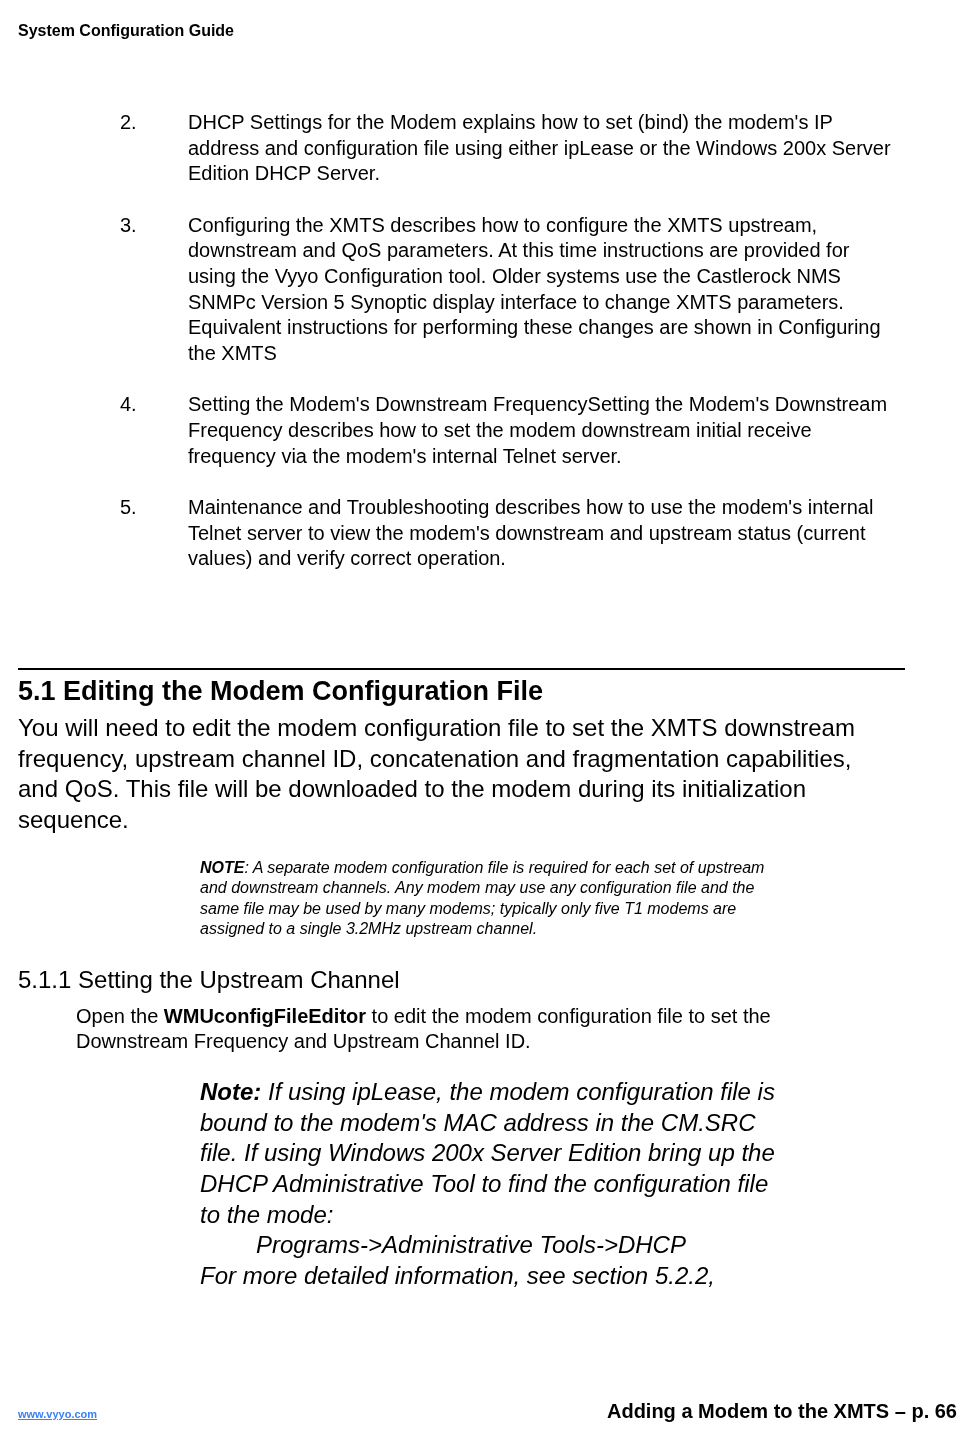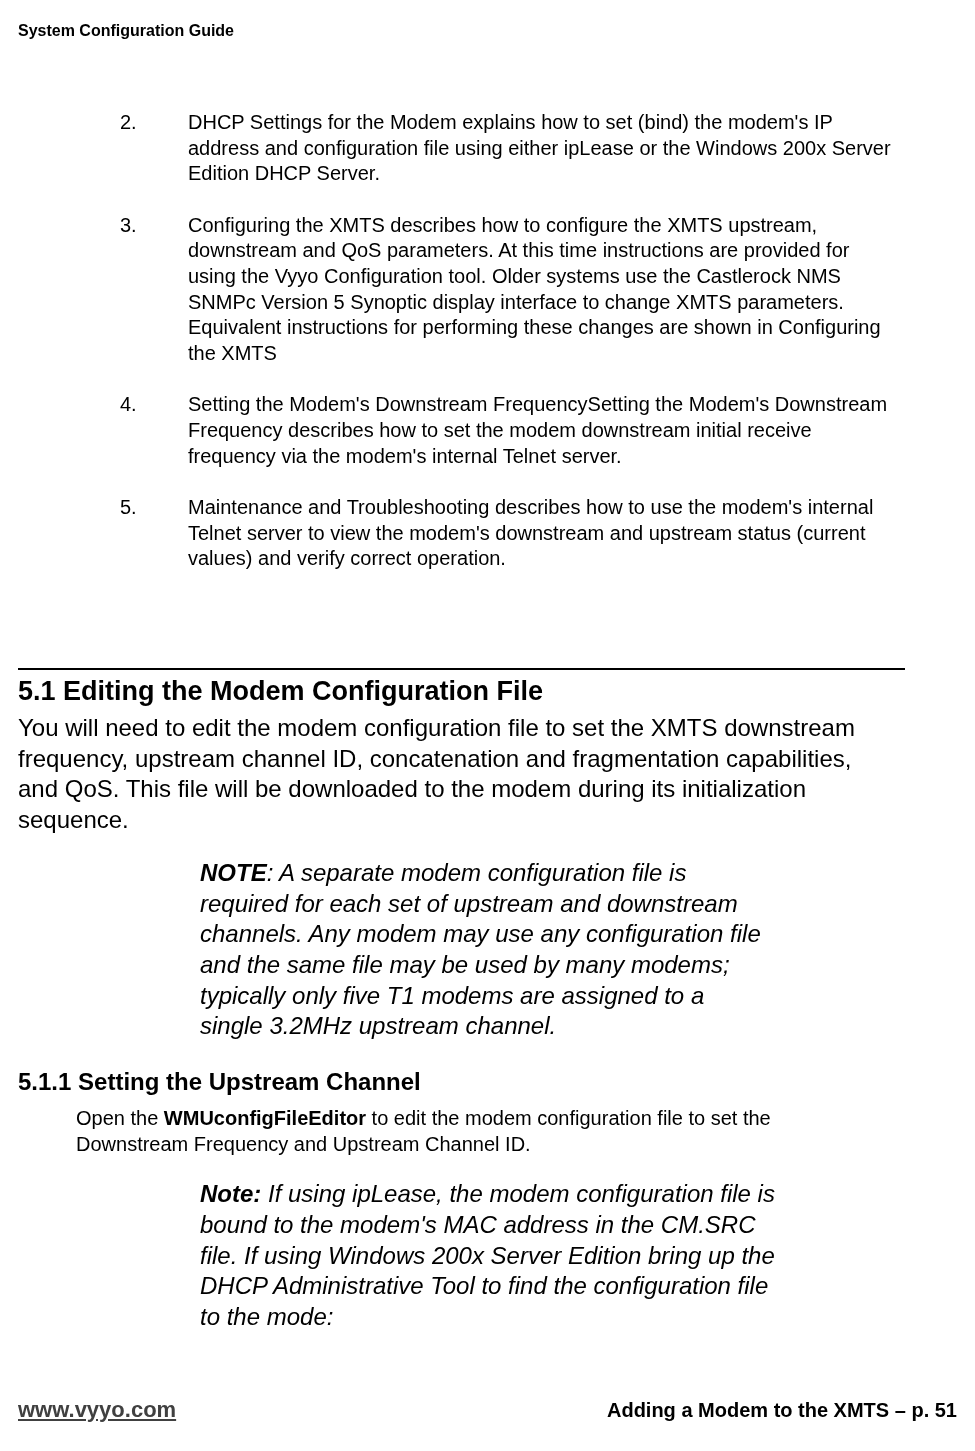--- a/index.html
+++ b/index.html
@@ -46,31 +46,31 @@
     margin-bottom: 6px;
   }
   .body-para {
     font-size: 24px;
     line-height: 1.28;
     margin-left: -52px;
     margin-bottom: 22px;
     padding-right: 40px;
   }
   .note-block {
-    font-size: 24px;
+    font-size: 16px;
     font-style: italic;
     line-height: 1.28;
     margin-left: 130px;
     margin-right: 140px;
     margin-bottom: 26px;
   }
   .note-block .note-label { font-weight: bold; }
   h3.subsection {
     font-size: 24px;
-    font-weight: bold;
+    font-weight: normal;
     margin-left: -52px;
     margin-bottom: 10px;
   }
   .sub-para {
     font-size: 20px;
     line-height: 1.28;
     margin-left: 6px;
     margin-bottom: 22px;
     padding-right: 40px;
   }
@@ -87,24 +87,24 @@
   .footer {
     position: absolute;
     bottom: 28px;
     left: 18px;
     right: 18px;
     display: flex;
     justify-content: space-between;
     align-items: baseline;
   }
   .footer .url {
-    font-size: 22px;
+    font-size: 11px;
     font-weight: bold;
     text-decoration: underline;
-    color: #404040;
+    color: #3b82f6;
   }
   .footer .page {
     font-size: 20px;
     font-weight: bold;
   }
 </style>
 </head>
 <body>
 
 <div class="header-title">System Configuration Guide</div>
@@ -139,18 +139,20 @@
 </p>
 
 <h3 class="subsection">5.1.1  Setting the Upstream Channel</h3>
 
 <p class="sub-para">
   <span>Open the </span><span class="bold">WMUconfigFileEditor</span><span> to edit the modem configuration file to set the Downstream Frequency and Upstream Channel ID.</span>
 </p>
 
 <div class="note-block2">
   <span class="note-label">Note:</span><span> If using ipLease, the modem configuration file is bound to the modem's MAC address in the CM.SRC file.  If using Windows 200x Server Edition bring up the DHCP Administrative Tool to find the configuration file to the mode:</span><br>
+  <span class="indent-line">Programs-&gt;Administrative Tools-&gt;DHCP</span>
+  <span>For more detailed information, see section 5.2.2,</span>
 </div>
 
 <div class="footer">
   <a class="url">www.vyyo.com</a>
-  <span class="page">Adding a Modem to the XMTS – p. 51</span>
+  <span class="page">Adding a Modem to the XMTS – p. 66</span>
 </div>
 
 </body></html>

